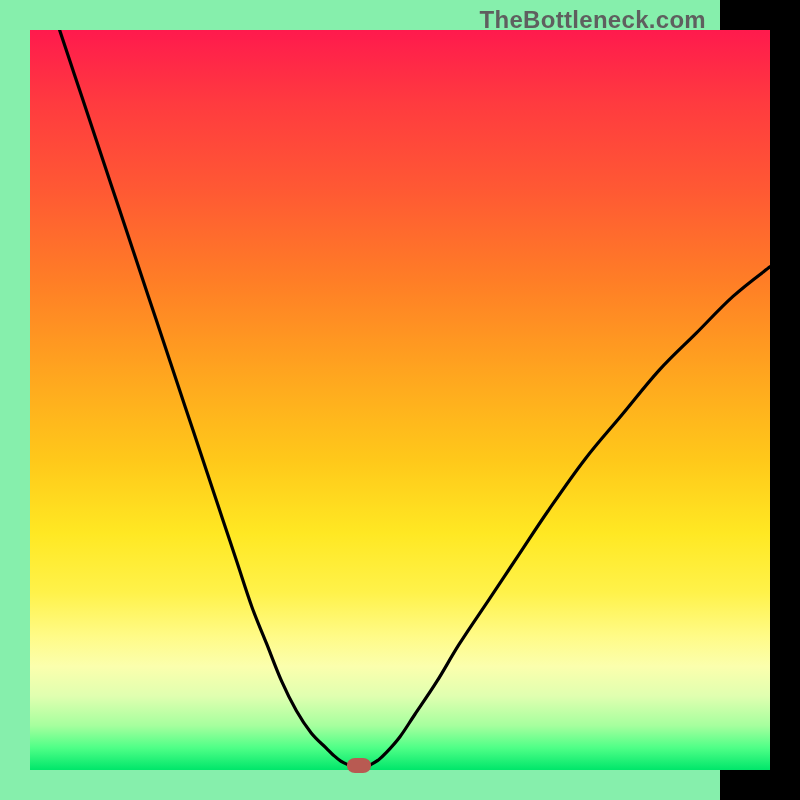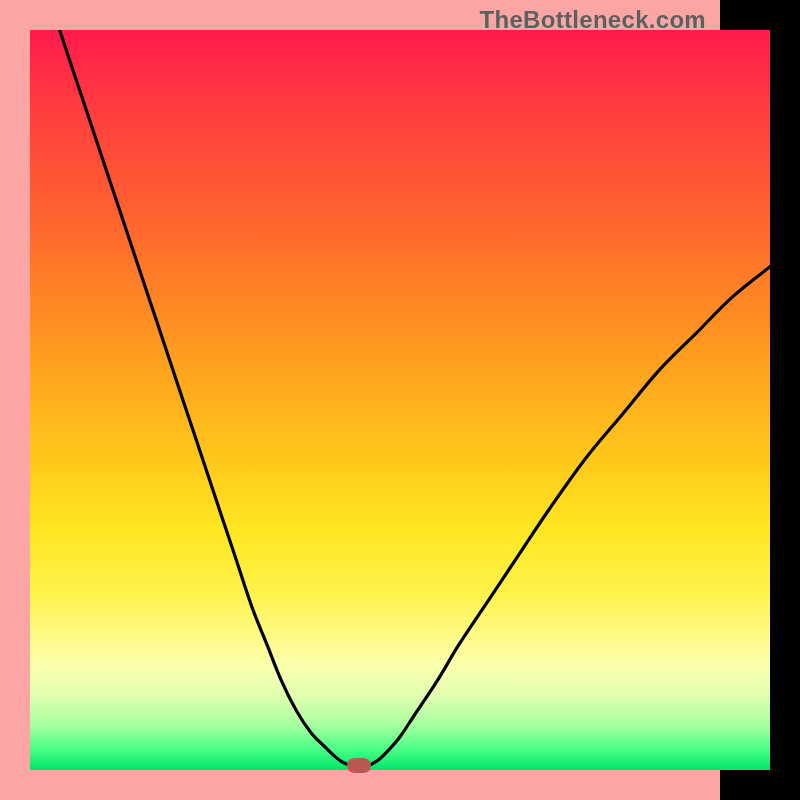--- a/index.html
+++ b/index.html
@@ -8,21 +8,21 @@
     width: 800px;
     height: 800px;
     background: #000;
     overflow: hidden;
     font-family: Arial, Helvetica, sans-serif;
   }
   .frame {
     position: relative;
     width: 720px;
     height: 800px;
-    background: #fca5a5;
+    background: #86efac;
   }
   .watermark {
     position: absolute;
     top: 6px;
     right: 14px;
     color: #5f5f5f;
     font-size: 24px;
     font-weight: 600;
     letter-spacing: 0.3px;
     z-index: 5;

